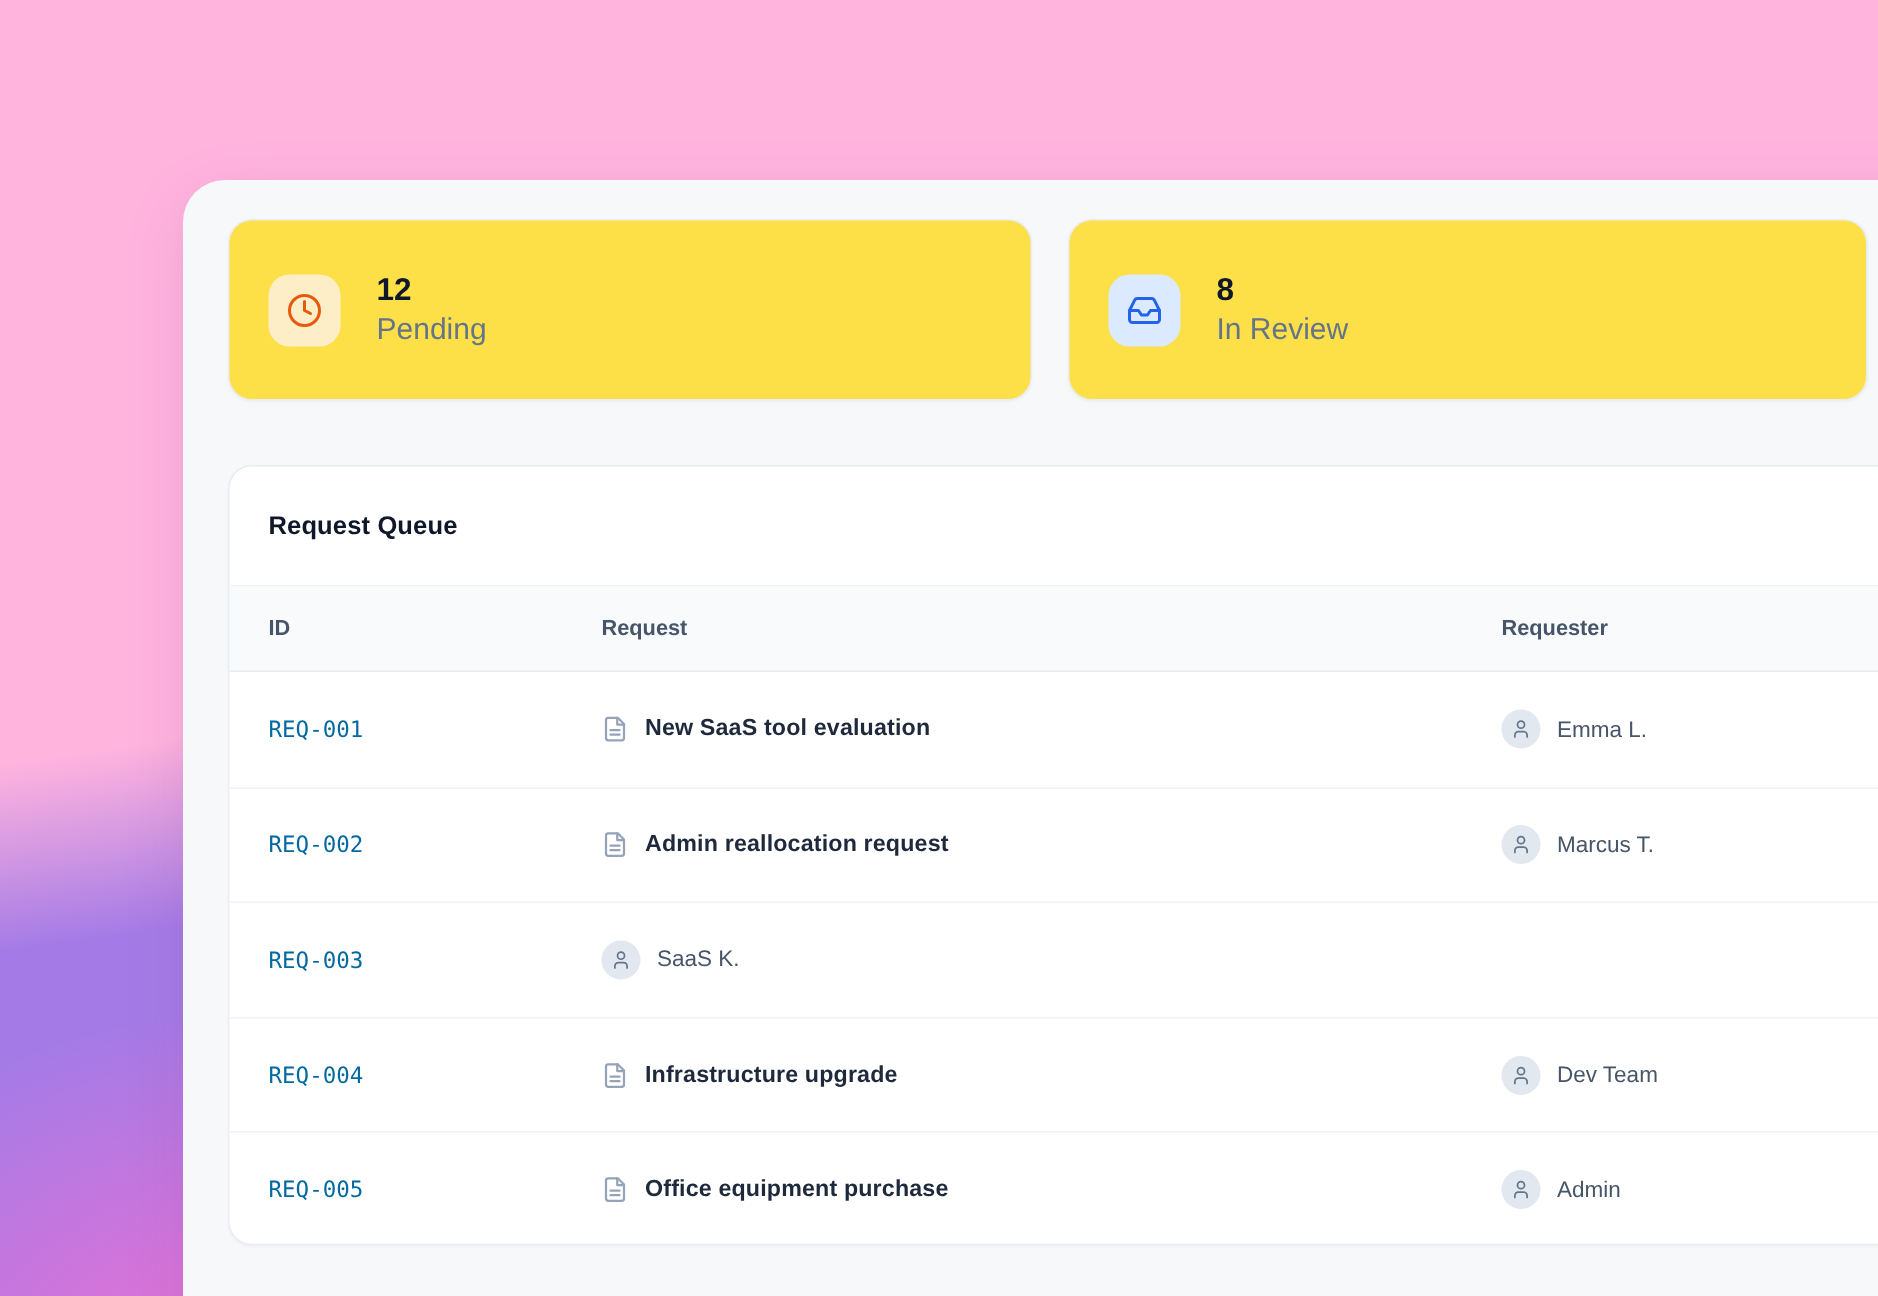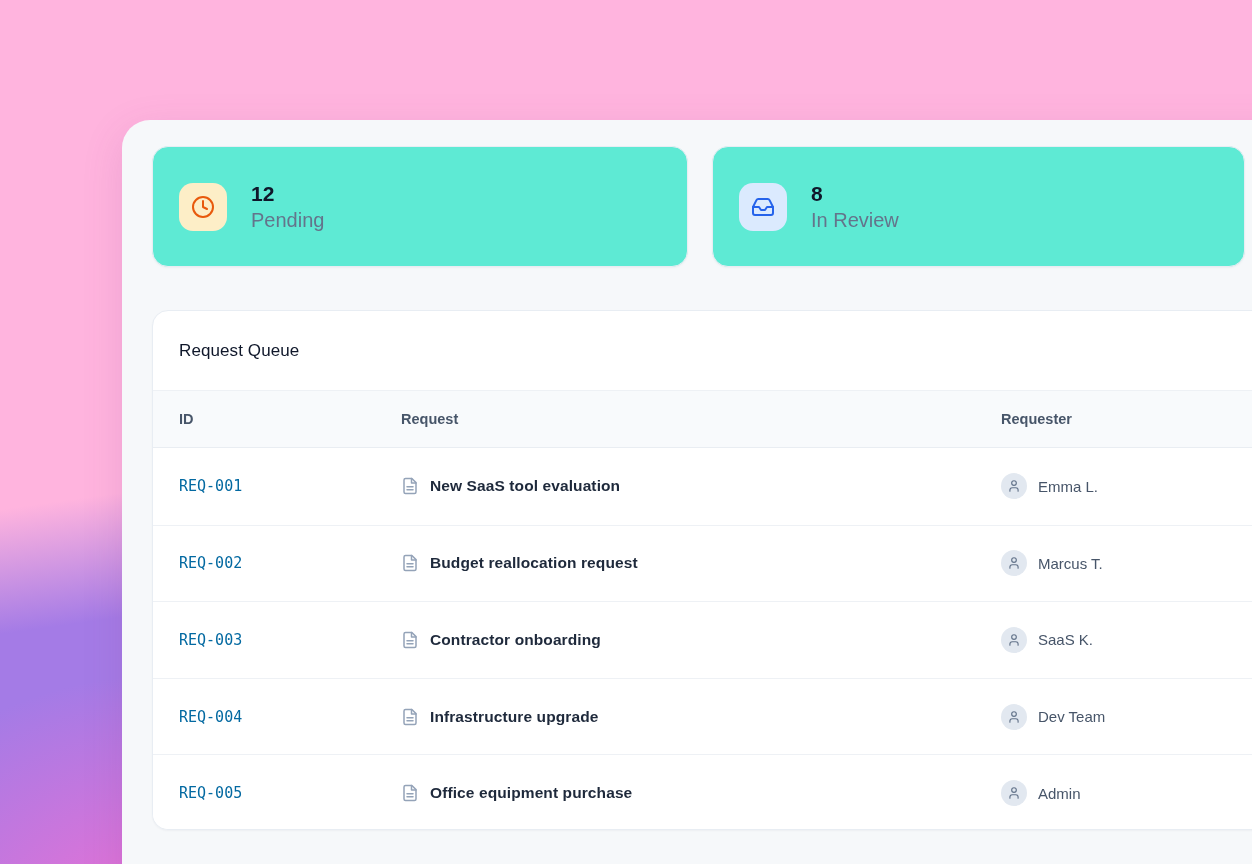--- a/index.html
+++ b/index.html
@@ -34,21 +34,21 @@
   .stats-row {
     position: absolute;
     left: 30px;
     top: 26px;
     display: flex;
     gap: 24px;
   }
   .stat-card {
     width: 536px;
     height: 121px;
-    background: #5eead4;
+    background: #fde047;
     border: 1px solid #e8edf3;
     border-radius: 16px;
     box-shadow: 0 1px 2px rgba(15, 23, 42, 0.04);
     display: flex;
     align-items: center;
     padding-left: 26px;
   }
   .stat-card:last-child { width: 533px; }
   .stat-icon {
     width: 48px;
@@ -88,21 +88,21 @@
   }
   .card-header {
     height: 80px;
     display: flex;
     align-items: center;
     padding-left: 26px;
     border-bottom: 1px solid #eef1f5;
   }
   .card-title {
     font-size: 17px;
-    font-weight: 400;
+    font-weight: 700;
     color: #0f172a;
     letter-spacing: 0.1px;
   }
   .grid-cols {
     display: grid;
     grid-template-columns: 222px 600px 1fr;
     align-items: center;
     padding-left: 26px;
   }
   .thead {
@@ -235,92 +235,81 @@
     <div class="td-id">REQ-002</div>
     <div class="td-request">
       <span class="doc-icon" style="color:#94a3b8;">
         <svg viewBox="0 0 24 24" fill="none" stroke="currentColor" stroke-width="2" stroke-linecap="round" stroke-linejoin="round">
           <path d="M14.5 2H6a2 2 0 0 0-2 2v16a2 2 0 0 0 2 2h12a2 2 0 0 0 2-2V7.5z"></path>
           <polyline points="14 2 14 8 20 8"></polyline>
           <line x1="16" y1="13" x2="8" y2="13"></line>
           <line x1="16" y1="17" x2="8" y2="17"></line>
         </svg>
       </span>
-      <span class="req-title">Budget reallocation request</span>
+      <span class="req-title">Admin reallocation request</span>
     </div>
     <div class="td-requester">
       <span class="avatar" style="color:#64748b;">
         <svg viewBox="0 0 24 24" fill="none" stroke="currentColor" stroke-width="2" stroke-linecap="round" stroke-linejoin="round">
           <path d="M19 21v-2a4 4 0 0 0-4-4H9a4 4 0 0 0-4 4v2"></path>
           <circle cx="12" cy="7" r="4"></circle>
         </svg>
       </span>
       <span class="requester-name">Marcus T.</span>
     </div>
   </div>
 
   <div class="trow grid-cols">
     <div class="td-id">REQ-003</div>
+    <div class="td-requester">
+      <span class="avatar" style="color:#64748b;">
+        <svg viewBox="0 0 24 24" fill="none" stroke="currentColor" stroke-width="2" stroke-linecap="round" stroke-linejoin="round">
+          <path d="M19 21v-2a4 4 0 0 0-4-4H9a4 4 0 0 0-4 4v2"></path>
+          <circle cx="12" cy="7" r="4"></circle>
+        </svg>
+      </span>
+      <span class="requester-name">SaaS K.</span>
+    </div>
+  </div>
+
+  <div class="trow grid-cols">
+    <div class="td-id">REQ-004</div>
     <div class="td-request">
       <span class="doc-icon" style="color:#94a3b8;">
         <svg viewBox="0 0 24 24" fill="none" stroke="currentColor" stroke-width="2" stroke-linecap="round" stroke-linejoin="round">
           <path d="M14.5 2H6a2 2 0 0 0-2 2v16a2 2 0 0 0 2 2h12a2 2 0 0 0 2-2V7.5z"></path>
           <polyline points="14 2 14 8 20 8"></polyline>
           <line x1="16" y1="13" x2="8" y2="13"></line>
           <line x1="16" y1="17" x2="8" y2="17"></line>
         </svg>
       </span>
-      <span class="req-title">Contractor onboarding</span>
-    </div>
-    <div class="td-requester">
-      <span class="avatar" style="color:#64748b;">
-        <svg viewBox="0 0 24 24" fill="none" stroke="currentColor" stroke-width="2" stroke-linecap="round" stroke-linejoin="round">
-          <path d="M19 21v-2a4 4 0 0 0-4-4H9a4 4 0 0 0-4 4v2"></path>
-          <circle cx="12" cy="7" r="4"></circle>
-        </svg>
-      </span>
-      <span class="requester-name">SaaS K.</span>
-    </div>
-  </div>
-
-  <div class="trow grid-cols">
-    <div class="td-id">REQ-004</div>
+      <span class="req-title">Infrastructure upgrade</span>
+    </div>
+    <div class="td-requester">
+      <span class="avatar" style="color:#64748b;">
+        <svg viewBox="0 0 24 24" fill="none" stroke="currentColor" stroke-width="2" stroke-linecap="round" stroke-linejoin="round">
+          <path d="M19 21v-2a4 4 0 0 0-4-4H9a4 4 0 0 0-4 4v2"></path>
+          <circle cx="12" cy="7" r="4"></circle>
+        </svg>
+      </span>
+      <span class="requester-name">Dev Team</span>
+    </div>
+  </div>
+
+  <div class="trow grid-cols">
+    <div class="td-id">REQ-005</div>
     <div class="td-request">
       <span class="doc-icon" style="color:#94a3b8;">
         <svg viewBox="0 0 24 24" fill="none" stroke="currentColor" stroke-width="2" stroke-linecap="round" stroke-linejoin="round">
           <path d="M14.5 2H6a2 2 0 0 0-2 2v16a2 2 0 0 0 2 2h12a2 2 0 0 0 2-2V7.5z"></path>
           <polyline points="14 2 14 8 20 8"></polyline>
           <line x1="16" y1="13" x2="8" y2="13"></line>
           <line x1="16" y1="17" x2="8" y2="17"></line>
         </svg>
       </span>
-      <span class="req-title">Infrastructure upgrade</span>
-    </div>
-    <div class="td-requester">
-      <span class="avatar" style="color:#64748b;">
-        <svg viewBox="0 0 24 24" fill="none" stroke="currentColor" stroke-width="2" stroke-linecap="round" stroke-linejoin="round">
-          <path d="M19 21v-2a4 4 0 0 0-4-4H9a4 4 0 0 0-4 4v2"></path>
-          <circle cx="12" cy="7" r="4"></circle>
-        </svg>
-      </span>
-      <span class="requester-name">Dev Team</span>
-    </div>
-  </div>
-
-  <div class="trow grid-cols">
-    <div class="td-id">REQ-005</div>
-    <div class="td-request">
-      <span class="doc-icon" style="color:#94a3b8;">
-        <svg viewBox="0 0 24 24" fill="none" stroke="currentColor" stroke-width="2" stroke-linecap="round" stroke-linejoin="round">
-          <path d="M14.5 2H6a2 2 0 0 0-2 2v16a2 2 0 0 0 2 2h12a2 2 0 0 0 2-2V7.5z"></path>
-          <polyline points="14 2 14 8 20 8"></polyline>
-          <line x1="16" y1="13" x2="8" y2="13"></line>
-          <line x1="16" y1="17" x2="8" y2="17"></line>
-        </svg>
-      </span>
       <span class="req-title">Office equipment purchase</span>
     </div>
     <div class="td-requester">
       <span class="avatar" style="color:#64748b;">
         <svg viewBox="0 0 24 24" fill="none" stroke="currentColor" stroke-width="2" stroke-linecap="round" stroke-linejoin="round">
           <path d="M19 21v-2a4 4 0 0 0-4-4H9a4 4 0 0 0-4 4v2"></path>
           <circle cx="12" cy="7" r="4"></circle>
         </svg>
       </span>
       <span class="requester-name">Admin</span>

